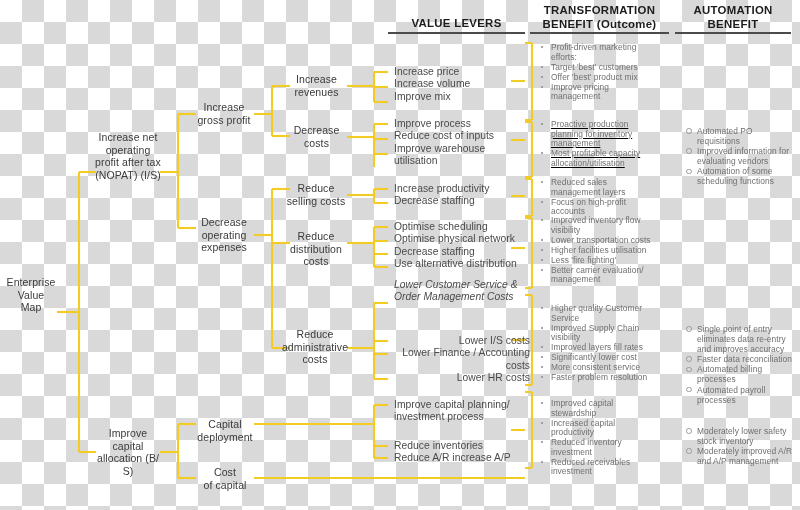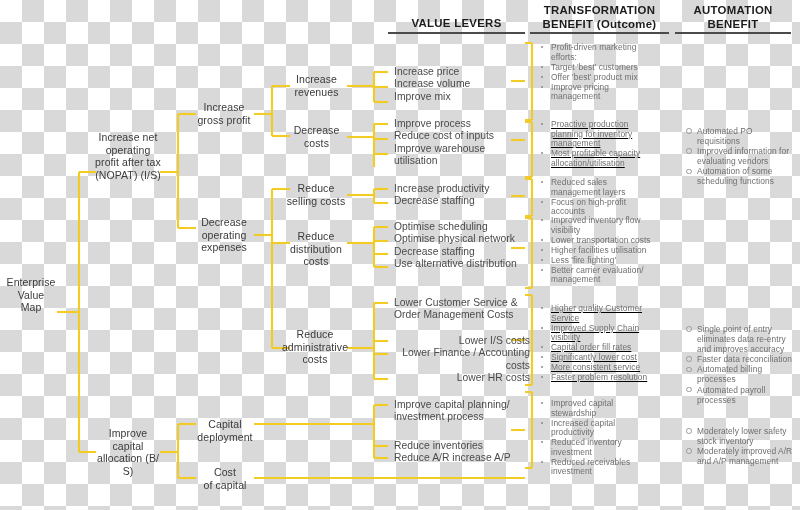--- a/index.html
+++ b/index.html
@@ -257,21 +257,21 @@
     <div>Decrease staffing</div>
   </div>
 
   <div class="lever" style="left:394px;top:221px;width:136px;">
     <div>Optimise scheduling</div>
     <div>Optimise physical network</div>
     <div>Decrease staffing</div>
     <div>Use alternative distribution</div>
   </div>
 
-  <div class="lever" style="left:394px;top:297px;width:136px;">
+  <div class="lever" style="left:394px;top:279px;width:136px;font-style:italic;">
     <div>Lower Customer Service &amp;</div>
     <div>Order Management Costs</div>
   </div>
 
   <div class="lever" style="left:394px;top:335px;width:136px;text-align:right;">
     <div>Lower I/S costs</div>
     <div>Lower Finance / Accounting</div>
     <div>costs</div>
     <div>Lower HR costs</div>
   </div>
@@ -321,27 +321,27 @@
       <li><span class="bul"></span><span style="white-space:pre-line">Improved inventory flow
 visibility</span></li>
       <li><span class="bul"></span><span style="white-space:pre-line">Lower transportation costs</span></li>
       <li><span class="bul"></span><span style="white-space:pre-line">Higher facilities utilisation</span></li>
       <li><span class="bul"></span><span style="white-space:pre-line">Less 'fire fighting'</span></li>
       <li><span class="bul"></span><span style="white-space:pre-line">Better carrier evaluation/
 management</span></li>
     </ul>
   </div>
 
-  <div class="bgroup" style="left:538px;top:304px;width:132px;text-decoration:underline;">
+  <div class="bgroup" style="left:538px;top:304px;width:132px;">
     <ul>
       <li><span class="bul"></span><span style="white-space:pre-line">Higher quality Customer
 Service</span></li>
       <li><span class="bul"></span><span style="white-space:pre-line">Improved Supply Chain
 visibility</span></li>
-      <li><span class="bul"></span><span style="white-space:pre-line">Capital order fill rates</span></li>
+      <li><span class="bul"></span><span style="white-space:pre-line">Improved layers fill rates</span></li>
       <li><span class="bul"></span><span style="white-space:pre-line">Significantly lower cost</span></li>
       <li><span class="bul"></span><span style="white-space:pre-line">More consistent service</span></li>
       <li><span class="bul"></span><span style="white-space:pre-line">Faster problem resolution</span></li>
     </ul>
   </div>
 
   <div class="bgroup" style="left:538px;top:399px;width:132px;">
     <ul>
       <li><span class="bul"></span><span style="white-space:pre-line">Improved capital
 stewardship</span></li>

